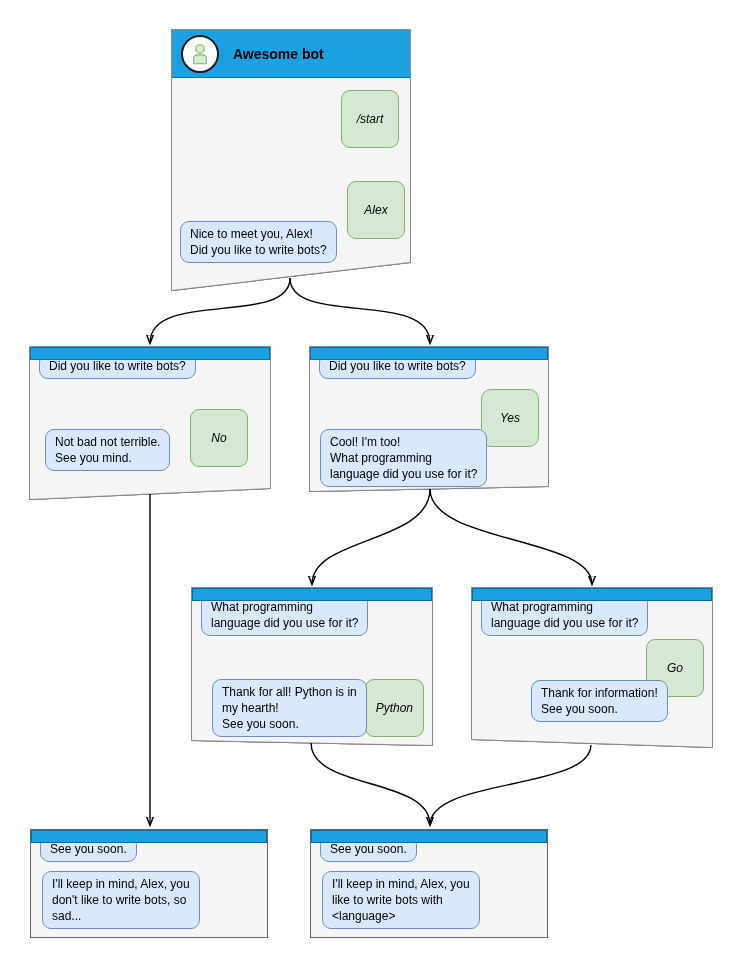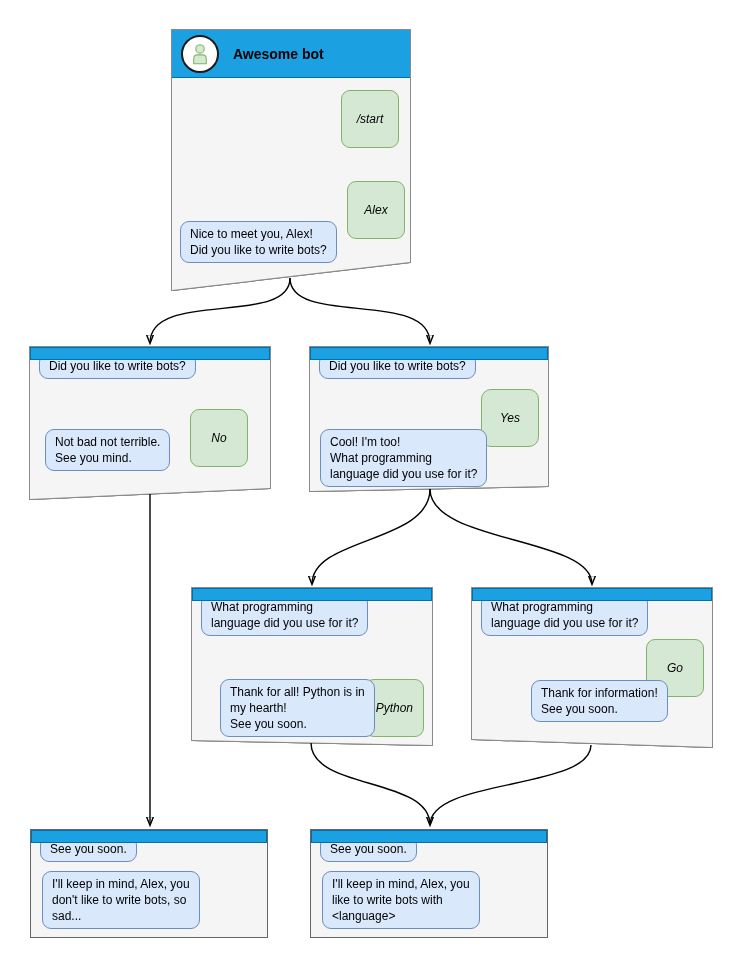--- a/index.html
+++ b/index.html
@@ -110,21 +110,21 @@
 language did you use for it?</div>
     </div>
   </div>
 
   <div class="win-wrap" style="left:192px;top:588px;">
     <div class="win" style="width:240px;height:157px;clip-path:polygon(0 0,100% 0,100% 100%,0 152px);">
       <div class="titlebar"></div>
       <div class="bubble bot" style="top:6px;left:9px;">What programming
 language did you use for it?</div>
       <div class="bubble user" style="top:51px;right:8px;margin-top:40px;">Python</div>
-      <div class="bubble bot" style="top:91px;left:28px;">Thank for all! Python is in
+      <div class="bubble bot" style="top:91px;left:20px;">Thank for all! Python is in
 my hearth!
 See you soon.</div>
     </div>
   </div>
 
   <div class="win-wrap" style="left:472px;top:588px;">
     <div class="win" style="width:240px;height:159px;clip-path:polygon(0 0,100% 0,100% 100%,0 151px);">
       <div class="titlebar"></div>
       <div class="bubble bot" style="top:6px;left:9px;">What programming
 language did you use for it?</div>

